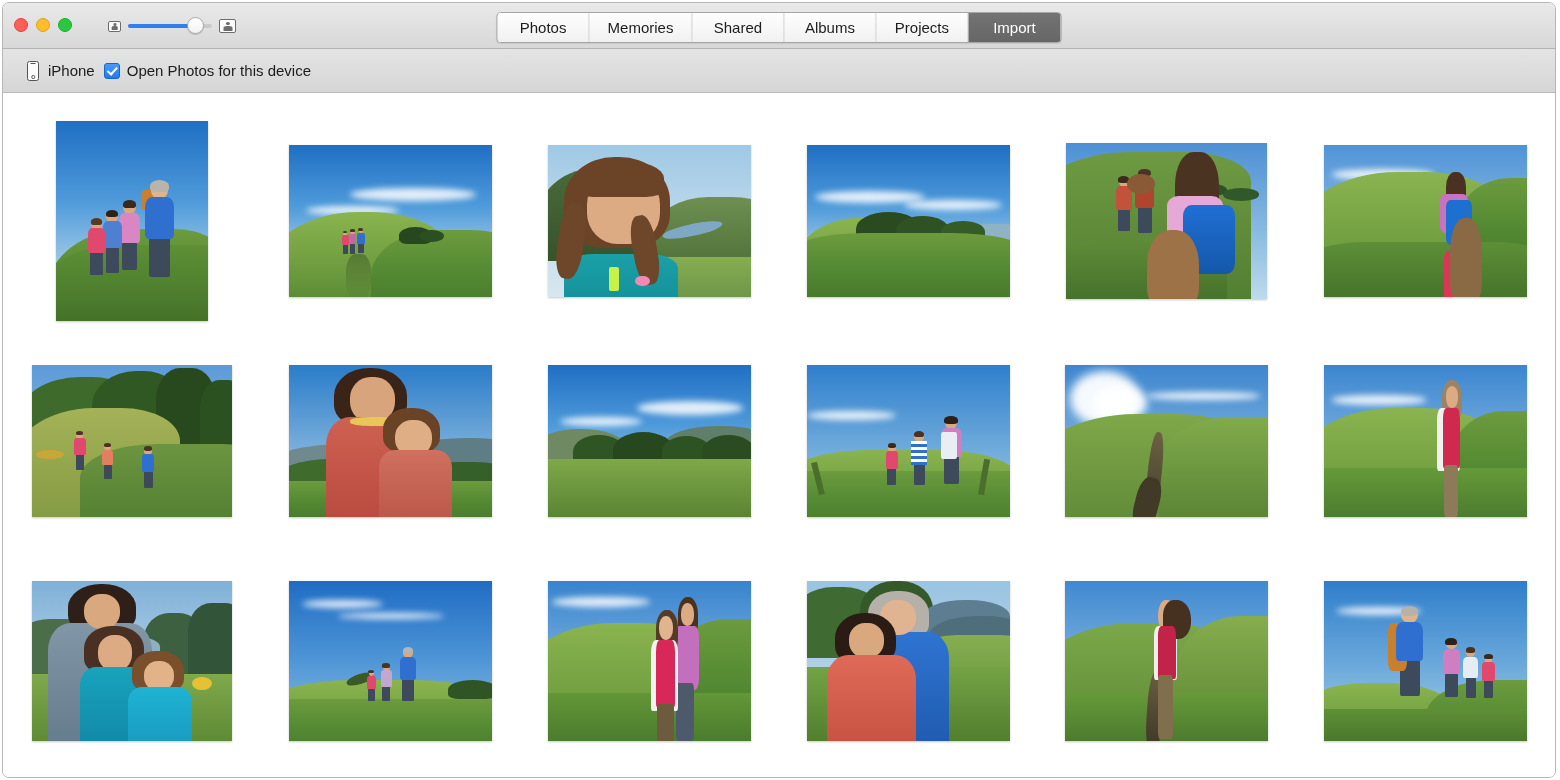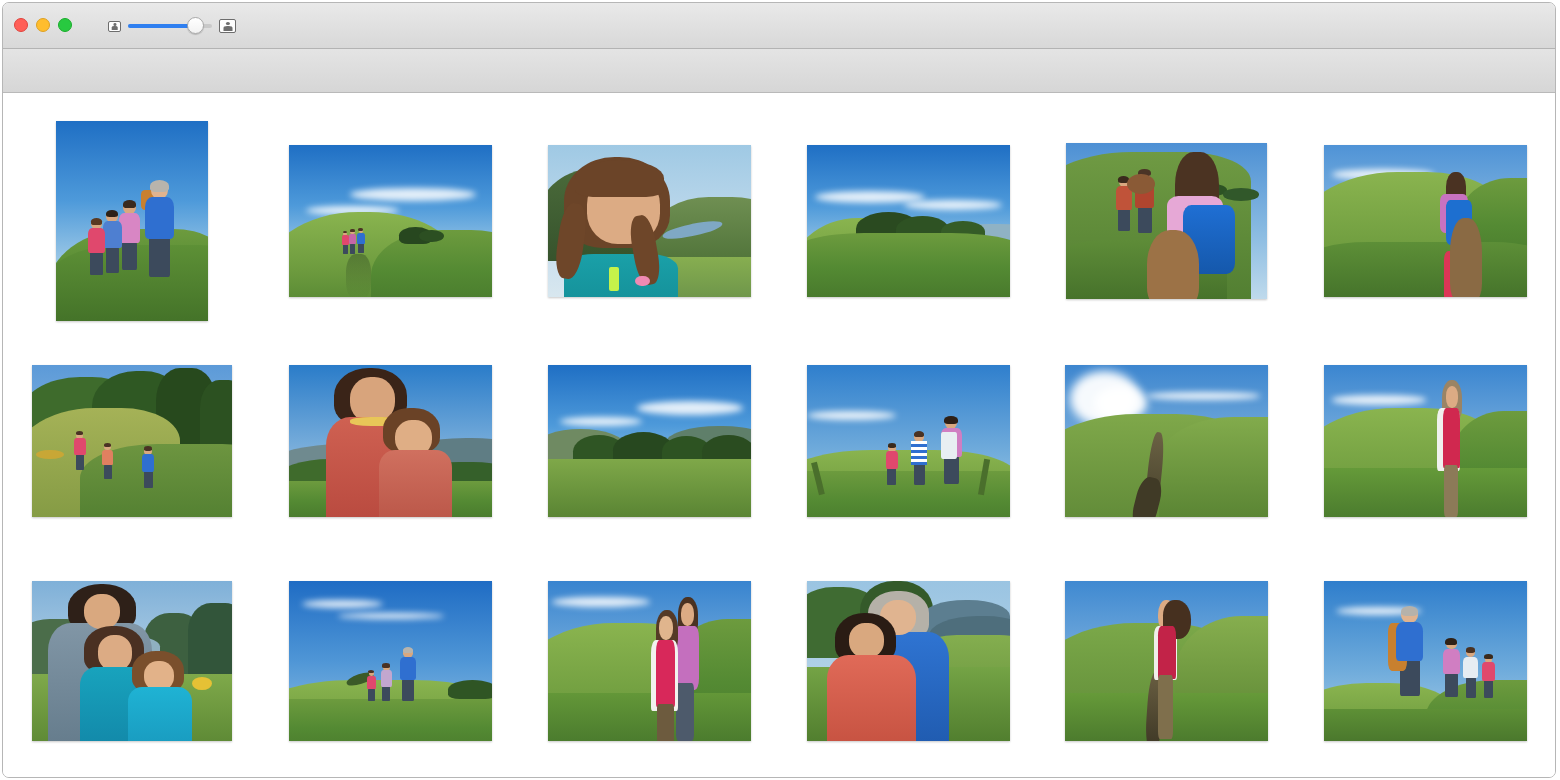--- a/index.html
+++ b/index.html
@@ -329,24 +329,40 @@
     <div class="zoomctl">
       <span class="thumbicon small"></span>
       <span class="slider">
         <span class="slider-track"></span>
         <span class="slider-fill" style="width: 68.48px;"></span>
         <span class="slider-knob" style="left: 59.48px;"></span>
       </span>
       <span class="thumbicon large"></span>
     </div>
 
+    <div class="tabs">
+      <div class="tab">Photos</div>
+      <div class="tab">Memories</div>
+      <div class="tab">Shared</div>
+      <div class="tab">Albums</div>
+      <div class="tab">Projects</div>
+      <div class="tab active">Import</div>
+    </div>
   </div>
 
   <div class="toolbar">
 
+    <div class="tb-left">
+      <span class="iphone-icon"></span>
+      <span class="tb-label">iPhone</span>
+      <span class="chk-wrap">
+        <span class="chk on"></span>
+        <span class="tb-label">Open Photos for this device</span>
+      </span>
+    </div>
 
   </div>
 
   <div class="content">
 
   <div style="position: absolute; left: 0px; top: 18px; width: 258.667px; height: 220px; display: flex; align-items: center; justify-content: center;">
           <div class="photo" title="Family of four hiking up a grassy hill, man in blue shirt leading" style="width: 152px; height: 200px;">
             <div class="sky" style="background: linear-gradient(rgb(31, 111, 196) 0%, rgb(78, 154, 218) 40%, rgb(168, 207, 232) 75%, rgb(207, 228, 240) 100%);"></div>
             <div style="position: absolute; left: -6%; top: 54%; width: 118%; height: 52%; background: linear-gradient(rgb(109, 155, 62) 0%, rgb(84, 138, 51) 45%, rgb(68, 116, 42) 100%); border-radius: 46% 30% 0px 0px / 60% 30% 0px 0px; z-index: 2;"></div>
             <div style="position: absolute; left: -10%; top: 62%; width: 130%; height: 46%; background: linear-gradient(rgb(93, 144, 54), rgb(63, 109, 38)); border-radius: 40% 20% 0px 0px / 50% 22% 0px 0px; z-index: 3;"></div>

